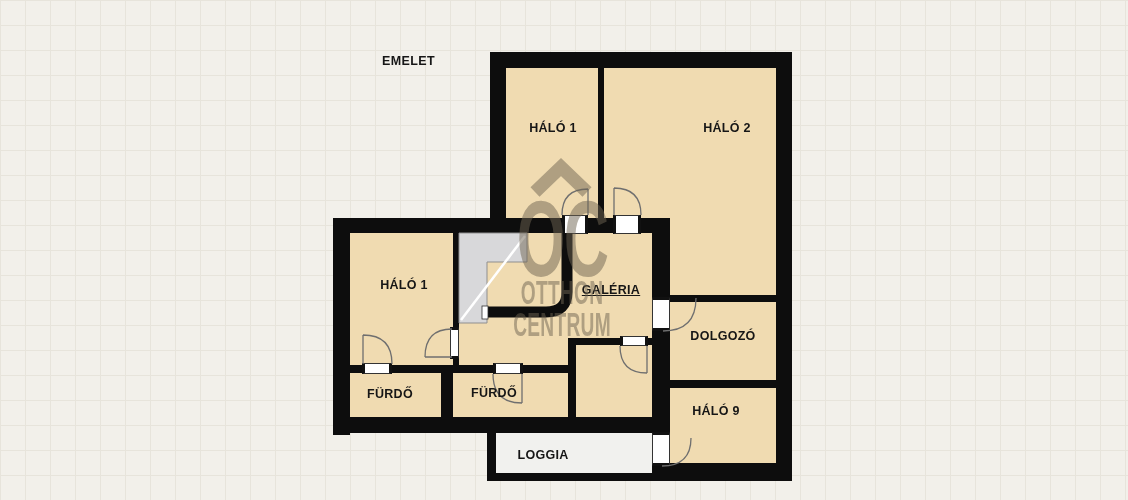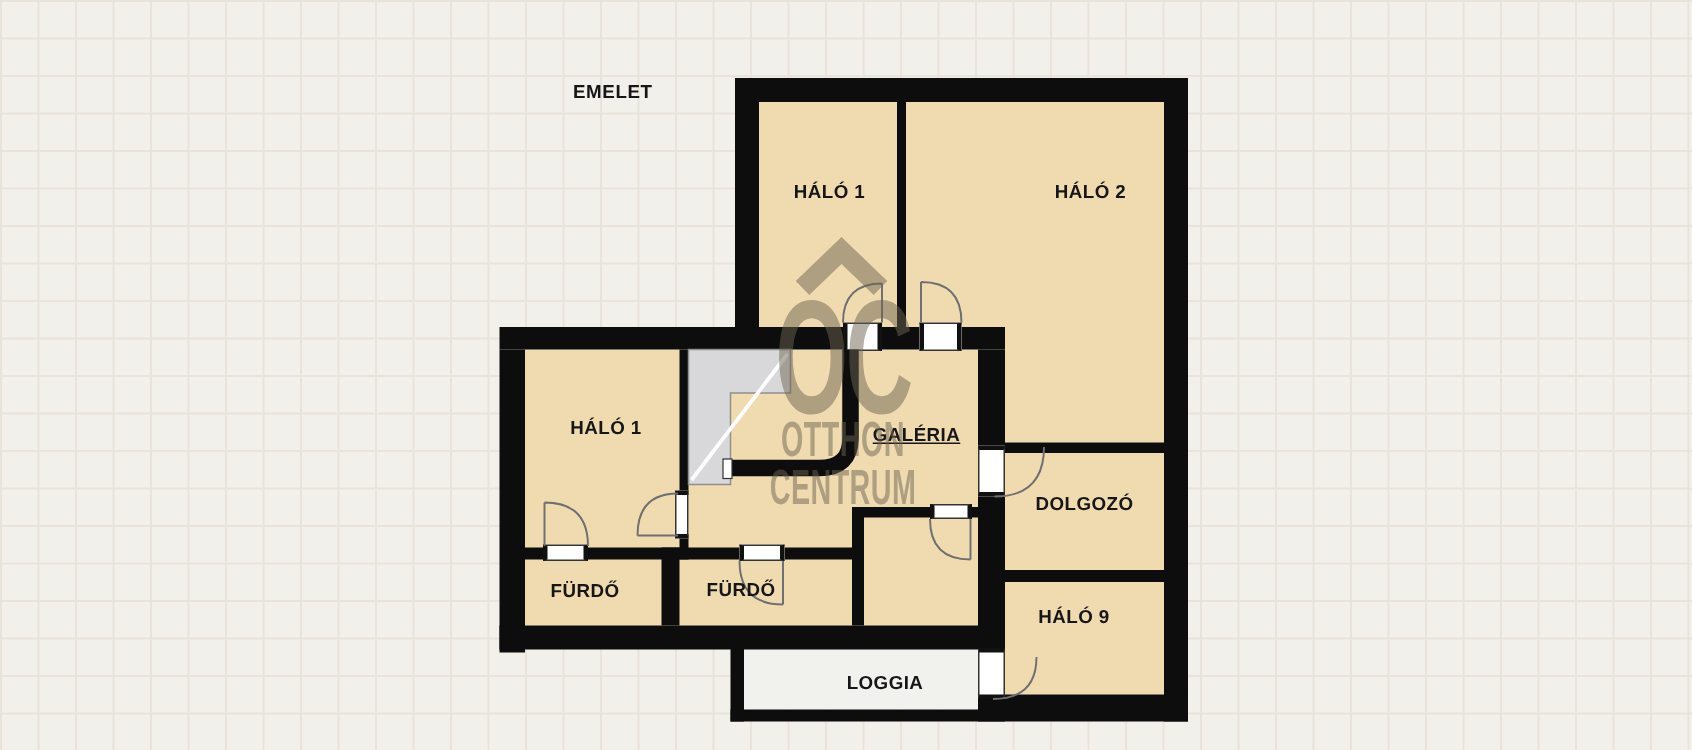--- a/index.html
+++ b/index.html
@@ -101,19 +101,19 @@
 
   <div class="plan-title" style="left:338px;top:54px;">EMELET</div>
   <div class="lbl" style="left:553px;top:128px;">HÁLÓ 1</div>
   <div class="lbl" style="left:690px;top:128px;margin-left:37px;">HÁLÓ 2</div>
   <div class="lbl" style="left:404px;top:285px;">HÁLÓ 1</div>
   <div class="lbl" style="left:611px;top:290px;text-decoration:underline;">GALÉRIA</div>
   <div class="lbl" style="left:723px;top:336px;">DOLGOZÓ</div>
   <div class="lbl" style="left:390px;top:394px;">FÜRDŐ</div>
   <div class="lbl" style="left:494px;top:393px;">FÜRDŐ</div>
   <div class="lbl" style="left:716px;top:411px;">HÁLÓ 9</div>
-  <div class="lbl" style="left:590px;top:455px;">LOGGIA</div>
+  <div class="lbl" style="left:543px;top:455px;">LOGGIA</div>
 
   <div class="wm wm-oc" style="left:562px;top:238px;">OC</div>
   <div class="wm wm-line" style="left:562px;top:293px;">OTTHON</div>
   <div class="wm wm-line" style="left:562px;top:325px;">CENTRUM</div>
 
 </div>
 
 </body></html>

